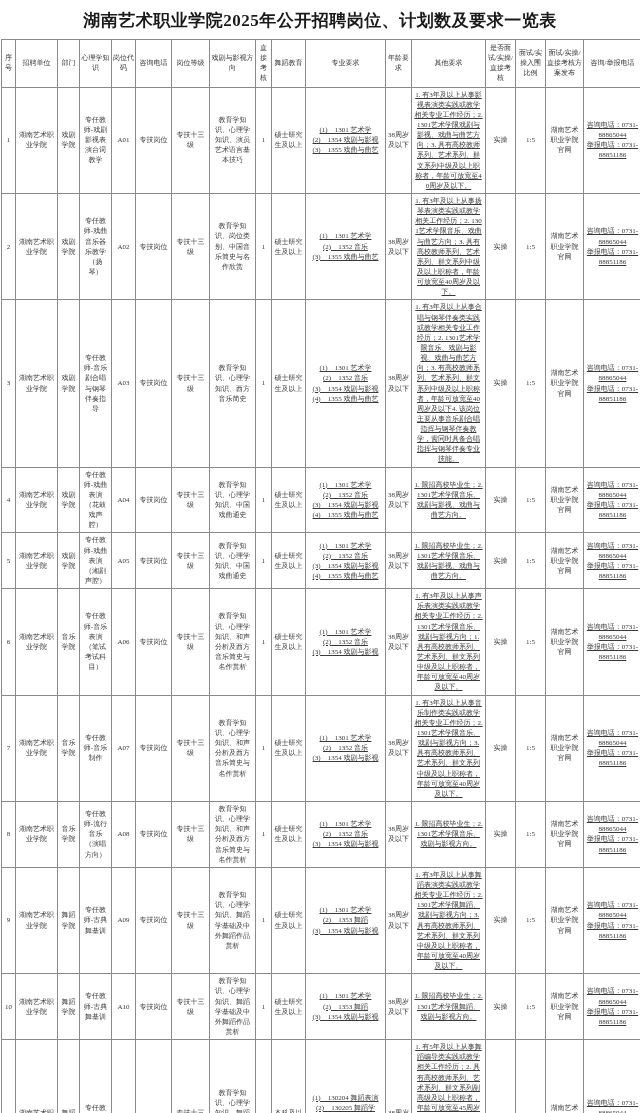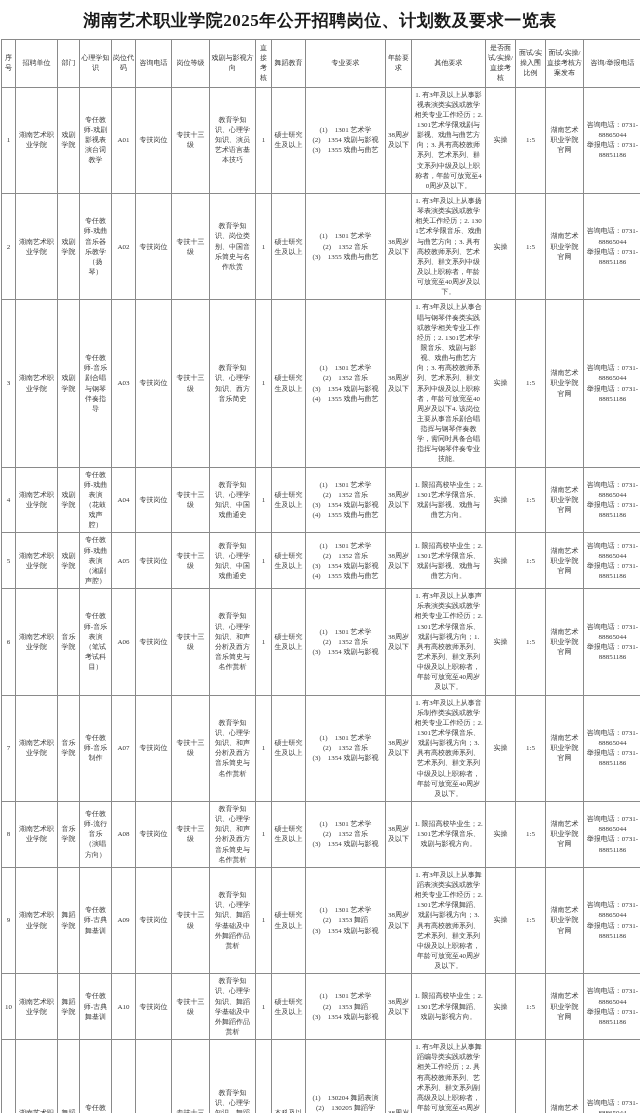--- a/index.html
+++ b/index.html
@@ -37,21 +37,21 @@
     white-space: pre-line;
     word-break: break-all;
     overflow: hidden;
     color: #3a3a3a;
   }
   table.grid th {
     font-weight: normal;
     padding: 3px 1px;
     color: #333333;
   }
-  td.ta-left { text-align: left; }
+  td.ta-left { text-align: left; text-decoration: underline; }
   
   col.c0{width:14px} col.c1{width:42px} col.c2{width:22px} col.c3{width:32px}
   col.c4{width:24px} col.c5{width:36px} col.c6{width:38px} col.c7{width:46px}
   col.c8{width:16px} col.c9{width:34px} col.c10{width:80px} col.c11{width:26px}
   col.c12{width:74px} col.c13{width:30px} col.c14{width:30px} col.c15{width:38px}
   col.c16{width:58px}
 </style>
 </head>
 <body>
 

